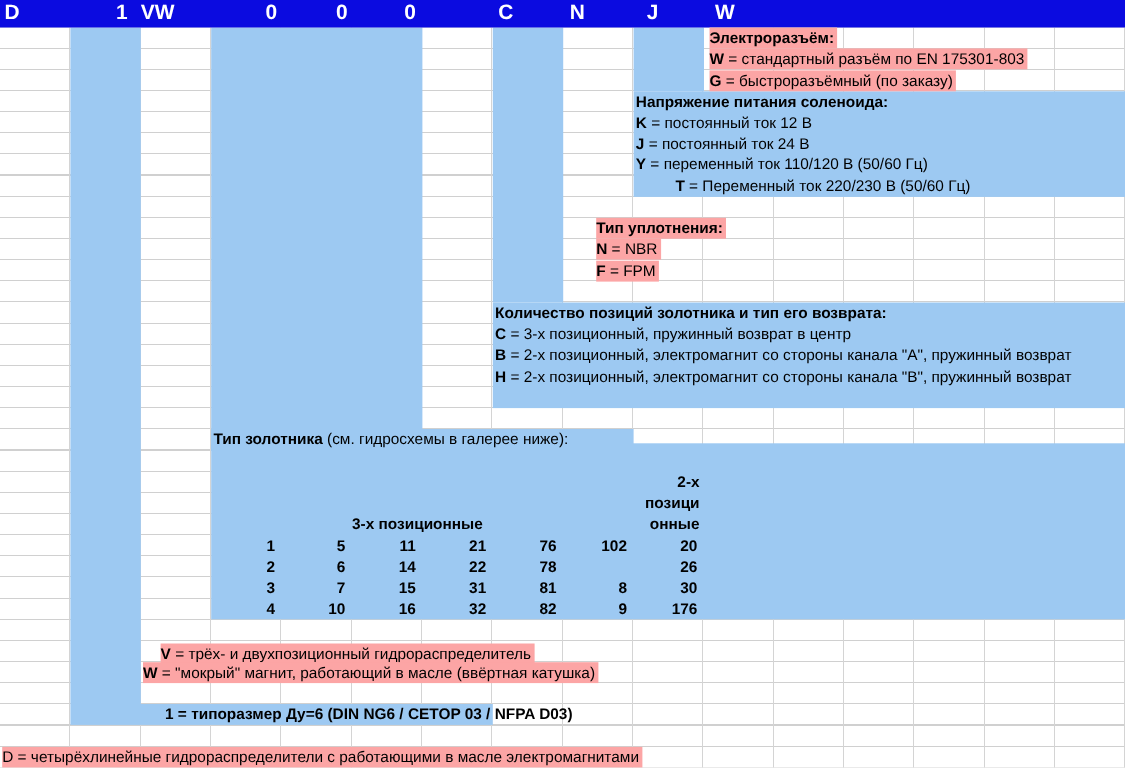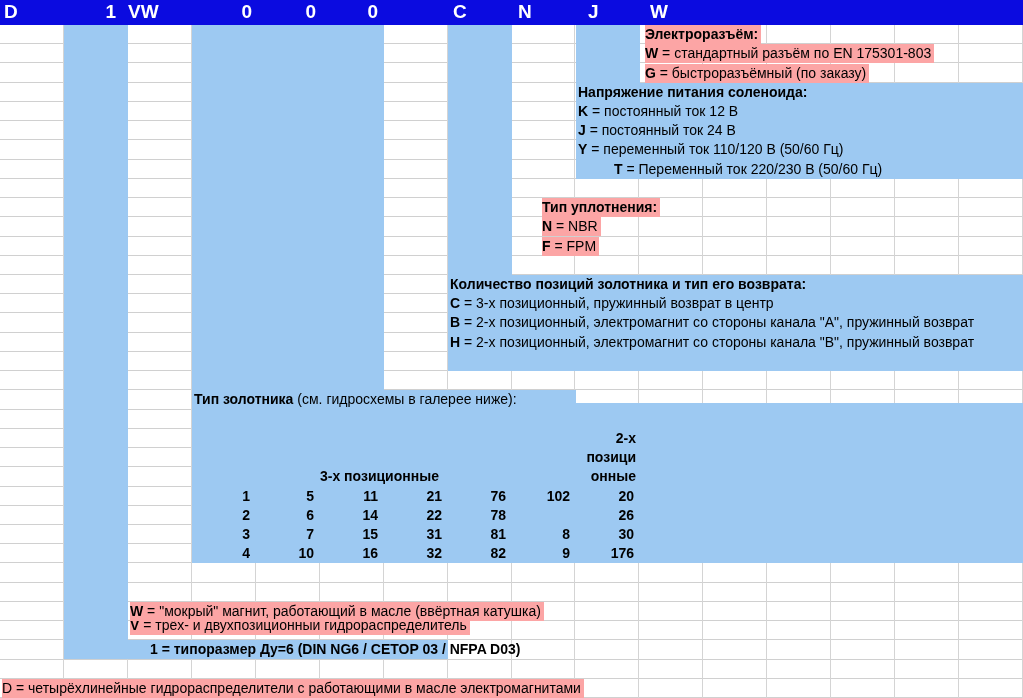--- a/index.html
+++ b/index.html
@@ -45,21 +45,21 @@
   
   .trow{position:absolute;white-space:nowrap;height:19.2px;line-height:19.2px;z-index:4;}
   .onwhite{background:#fca5a5;padding-right:3px;}
   .r2{top:25px;}   .r3{top:44.2px;}  .r4{top:63.5px;}
   .r5{top:82.7px;} .r6{top:101.9px;} .r7{top:121.1px;} .r8{top:140.4px;} .r9{top:159.6px;margin-left:36px;}
   .r11{top:198.1px;} .r12{top:217.3px;text-align:right;} .r13{top:236.5px;}
   .r15{top:275px;} .r16{top:294.2px;} .r17{top:313.4px;text-align:right;} .r18{top:332.6px;} .r19{top:351.9px;}
   .r21{top:390.3px;}
   .r23{top:428.8px;} .r24{top:448px;} .r25{top:467.2px;}
   .r26{top:486.5px;} .r27{top:505.7px;} .r28{top:524.9px;} .r29{top:544.1px;}
-  .r31{top:616px;} .r32{top:601.8px;}
+  .r31{top:585px;margin-left:16px;} .r32{top:601.8px;}
   .r34{top:640.3px;} .r36{top:678.7px;}
   .lx-connector{left:645px;} .lx-voltage{left:578px;} .lx-seal{left:514px;margin-left:28px;}
   .lx-positions{left:450px;} .lx-spool{left:194px;} .lx-vw{left:130px;}
   .lx-size{left:150px;font-weight:bold;} .lx-series{left:2px;}
   .ttl{font-weight:bold;}
   .twopos{left:576px;width:60px;text-align:right;font-weight:bold;}
   .threepos{left:320px;font-weight:bold;}
   .tcell{position:absolute;width:64px;text-align:right;padding-right:6px;box-sizing:border-box;font-weight:bold;z-index:4;line-height:19.2px;}
   .tc0{left:192px;} .tc1{left:256px;} .tc2{left:320px;} .tc3{left:384px;}
   .tc4{left:448px;} .tc5{left:512px;} .tc6{left:576px;}

